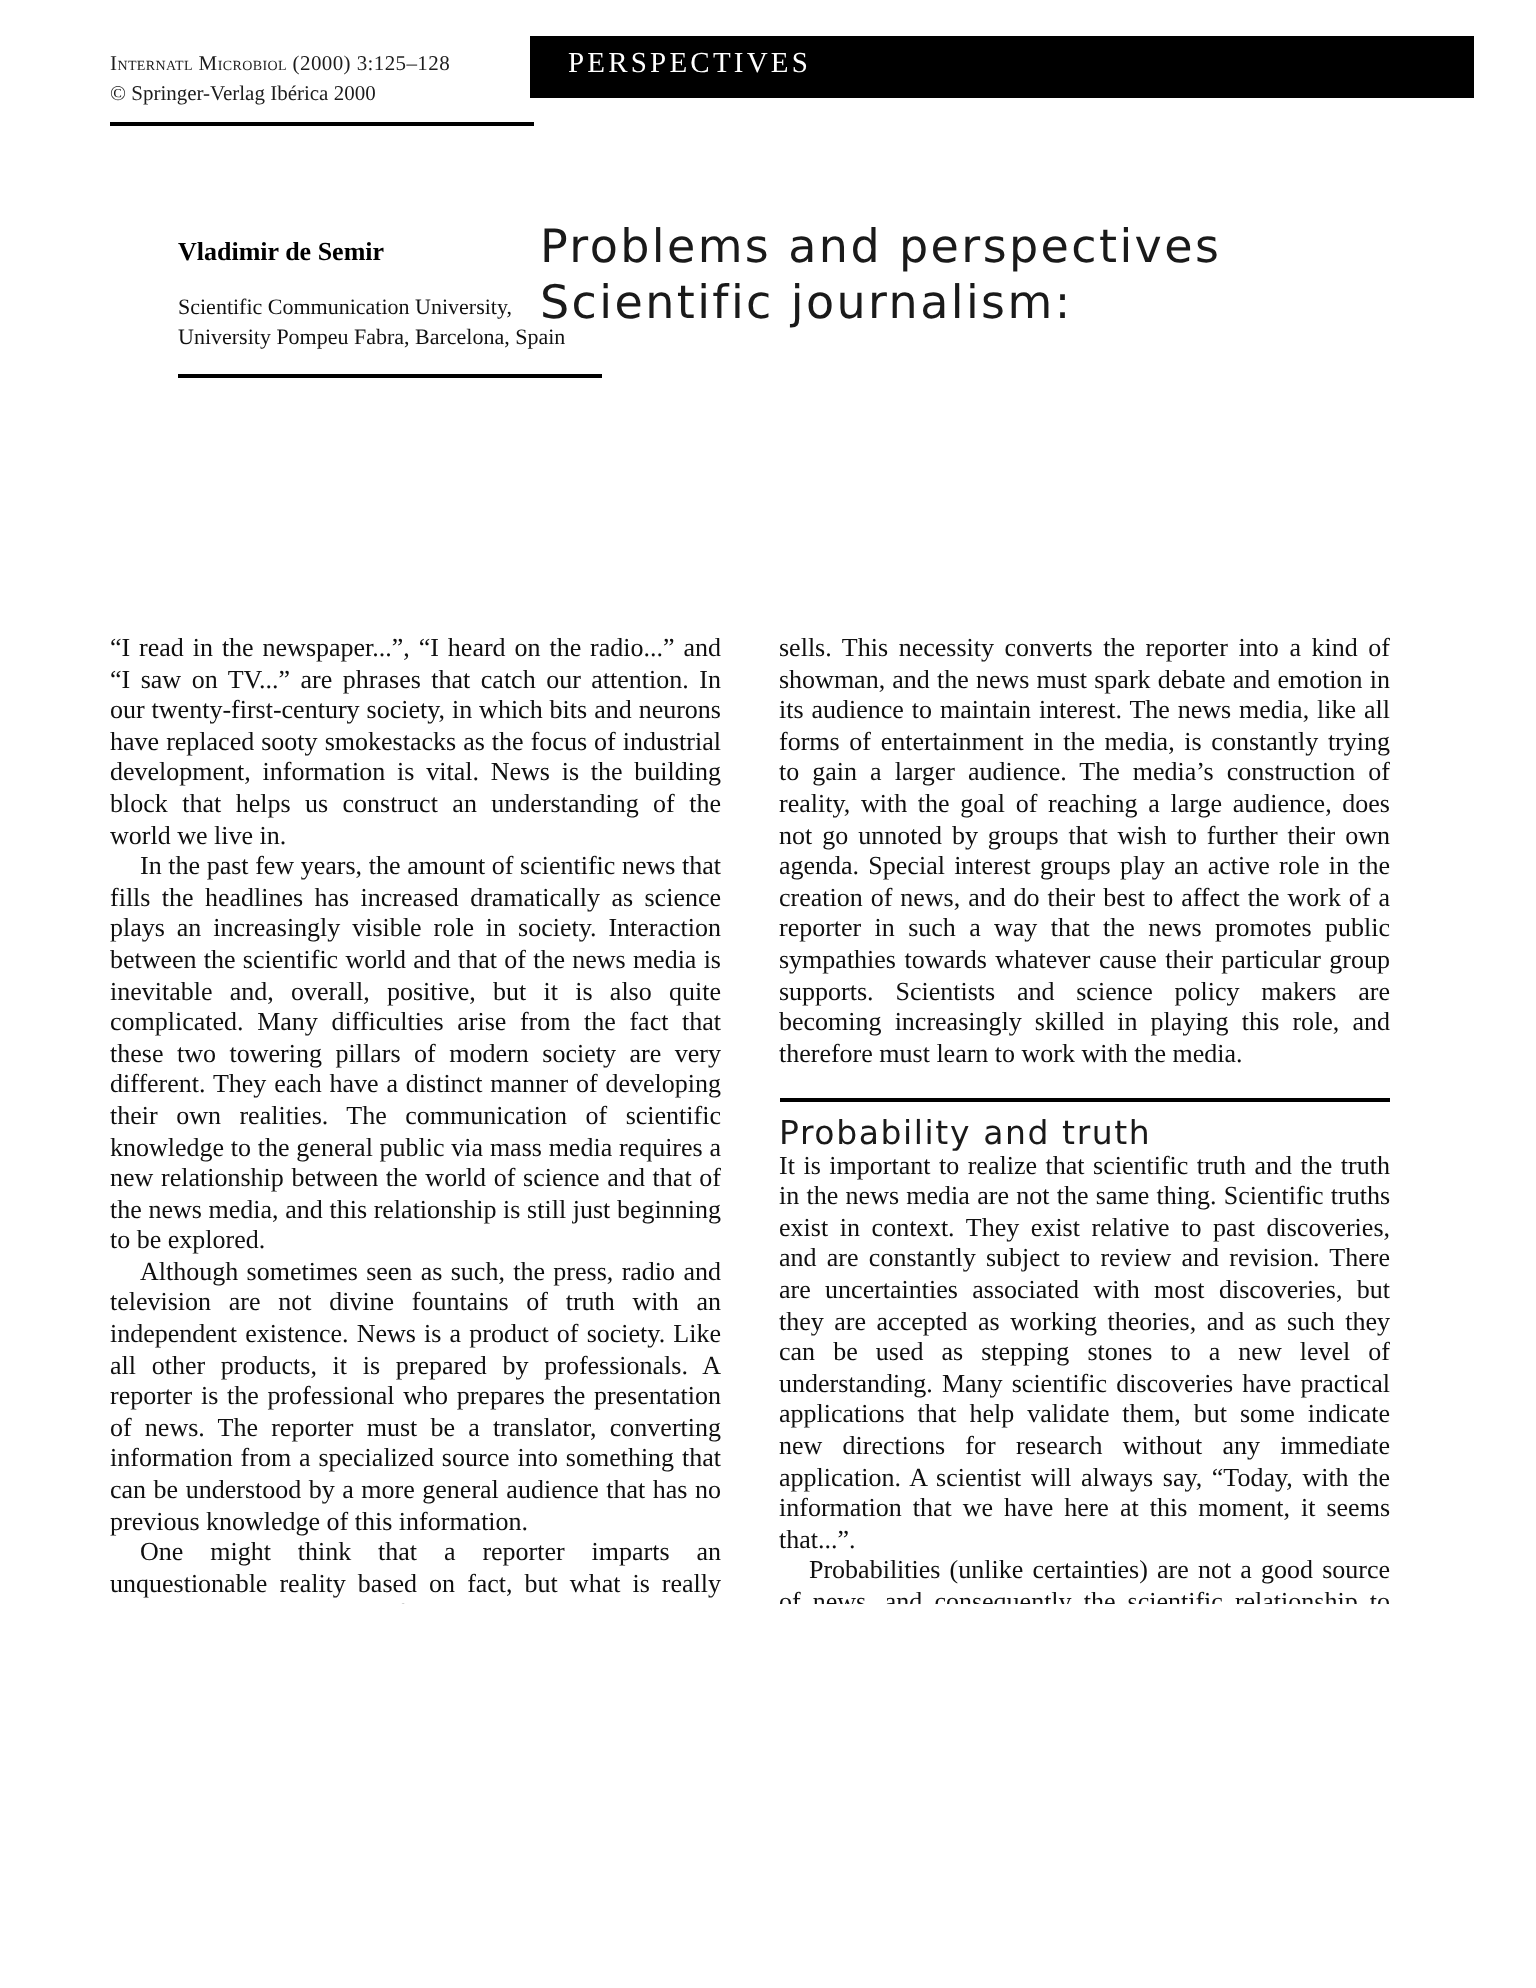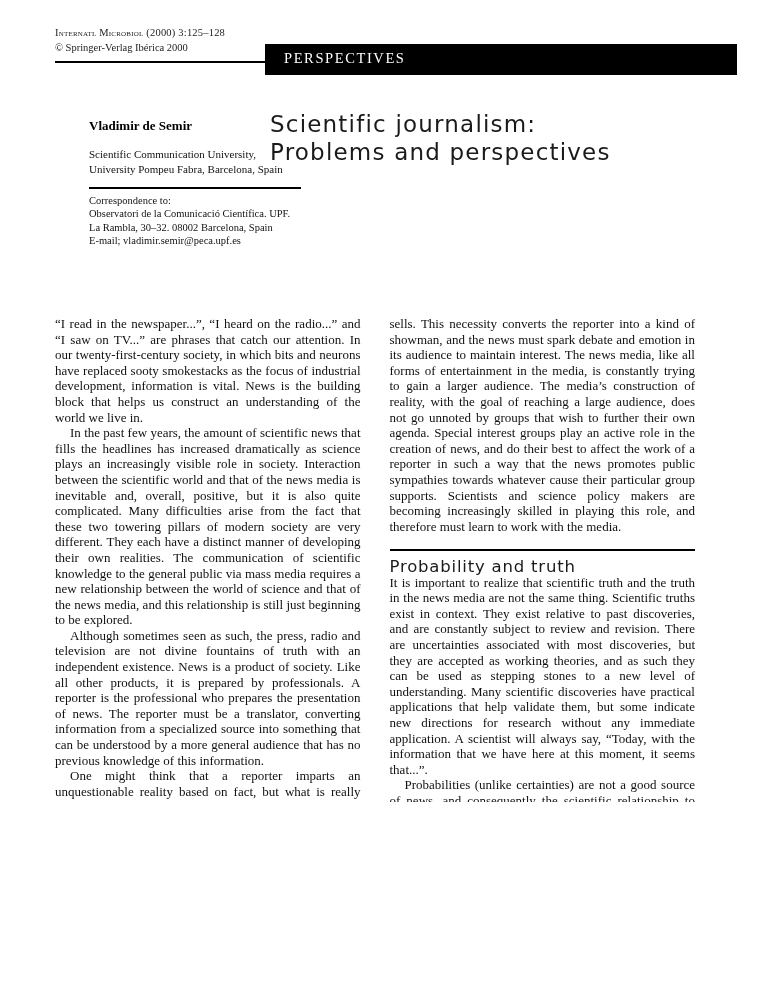--- a/index.html
+++ b/index.html
@@ -21,21 +21,21 @@
     position: absolute; left: 55px; top: 26px;
     font-size: 10.5px; line-height: 14.5px; color: #1c1c1c;
     white-space: nowrap;
   }
   .smallcaps { font-variant: small-caps; letter-spacing: 0.2px; }
   .meta-rule {
     position: absolute; left: 55px; top: 61px;
     width: 212px; height: 2px; background: #000000;
   }
   .banner {
-    position: absolute; left: 265px; top: 44px;
+    position: absolute; left: 265px; top: 18px;
     width: 472px; height: 31px;
     display: flex; align-items: center;
   }
   .banner-label {
     color: #ffffff; font-size: 14.5px; letter-spacing: 1.6px;
     padding-left: 19px; padding-bottom: 2px;
   }
 
   
   .byline { position: absolute; left: 55px; top: 118px; width: 212px; margin-left: 34px; }
@@ -86,31 +86,25 @@
     <span class="banner-label">PERSPECTIVES</span>
   </div>
 
   <div class="byline">
     <div class="author">Vladimir de Semir</div>
     <div class="affil">
       <div>Scientific Communication University,</div>
       <div>University Pompeu Fabra, Barcelona, Spain</div>
     </div>
     <div class="corr-rule"></div>
-    <div class="corr">
-      <div>Correspondence to:</div>
-      <div>Observatori de la Comunicació Científica. UPF.</div>
-      <div>La Rambla, 30–32. 08002 Barcelona, Spain</div>
-      <div>E-mail; vladimir.semir@peca.upf.es</div>
-    </div>
   </div>
 
   <h1 class="title">
+    <span>Problems and perspectives</span>
     <span>Scientific journalism:</span>
-    <span>Problems and perspectives</span>
   </h1>
 
   <div class="columns">
     <div class="col">
       <p>“I read in the newspaper...”, “I heard on the radio...” and “I saw on TV...” are phrases that catch our attention. In our twenty-first-century society, in which bits and neurons have replaced sooty smokestacks as the focus of industrial development, information is vital. News is the building block that helps us construct an understanding of the world we live in.</p>
       <p class="indent">In the past few years, the amount of scientific news that fills the headlines has increased dramatically as science plays an increasingly visible role in society. Interaction between the scientific world and that of the news media is inevitable and, overall, positive, but it is also quite complicated. Many difficulties arise from the fact that these two towering pillars of modern society are very different. They each have a distinct manner of developing their own realities. The communication of scientific knowledge to the general public via mass media requires a new relationship between the world of science and that of the news media, and this relationship is still just beginning to be explored.</p>
       <p class="indent">Although sometimes seen as such, the press, radio and television are not divine fountains of truth with an independent existence. News is a product of society. Like all other products, it is prepared by professionals. A reporter is the professional who prepares the presentation of news. The reporter must be a translator, converting information from a specialized source into something that can be understood by a more general audience that has no previous knowledge of this information.</p>
       <p class="indent">One might think that a reporter imparts an unquestionable reality based on fact, but what is really given is a representation of what he or she wishes to be understood by the audience. The omnipresence of the media, already riddled with multiple interests, has converted the world of information from a part of a larger system into a world unto itself. This world of news establishes its own norms, images, language, and truths. News can also be tailored to serve many purposes, such as to provoke debate or to support a particular public position. Thus, the media does not simply communicate a reality; it creates one.</p>
       <p class="indent">Mass media is a commercial product, and as such, it must play to its audience in such a way that it captures attention and</p>
     </div>

